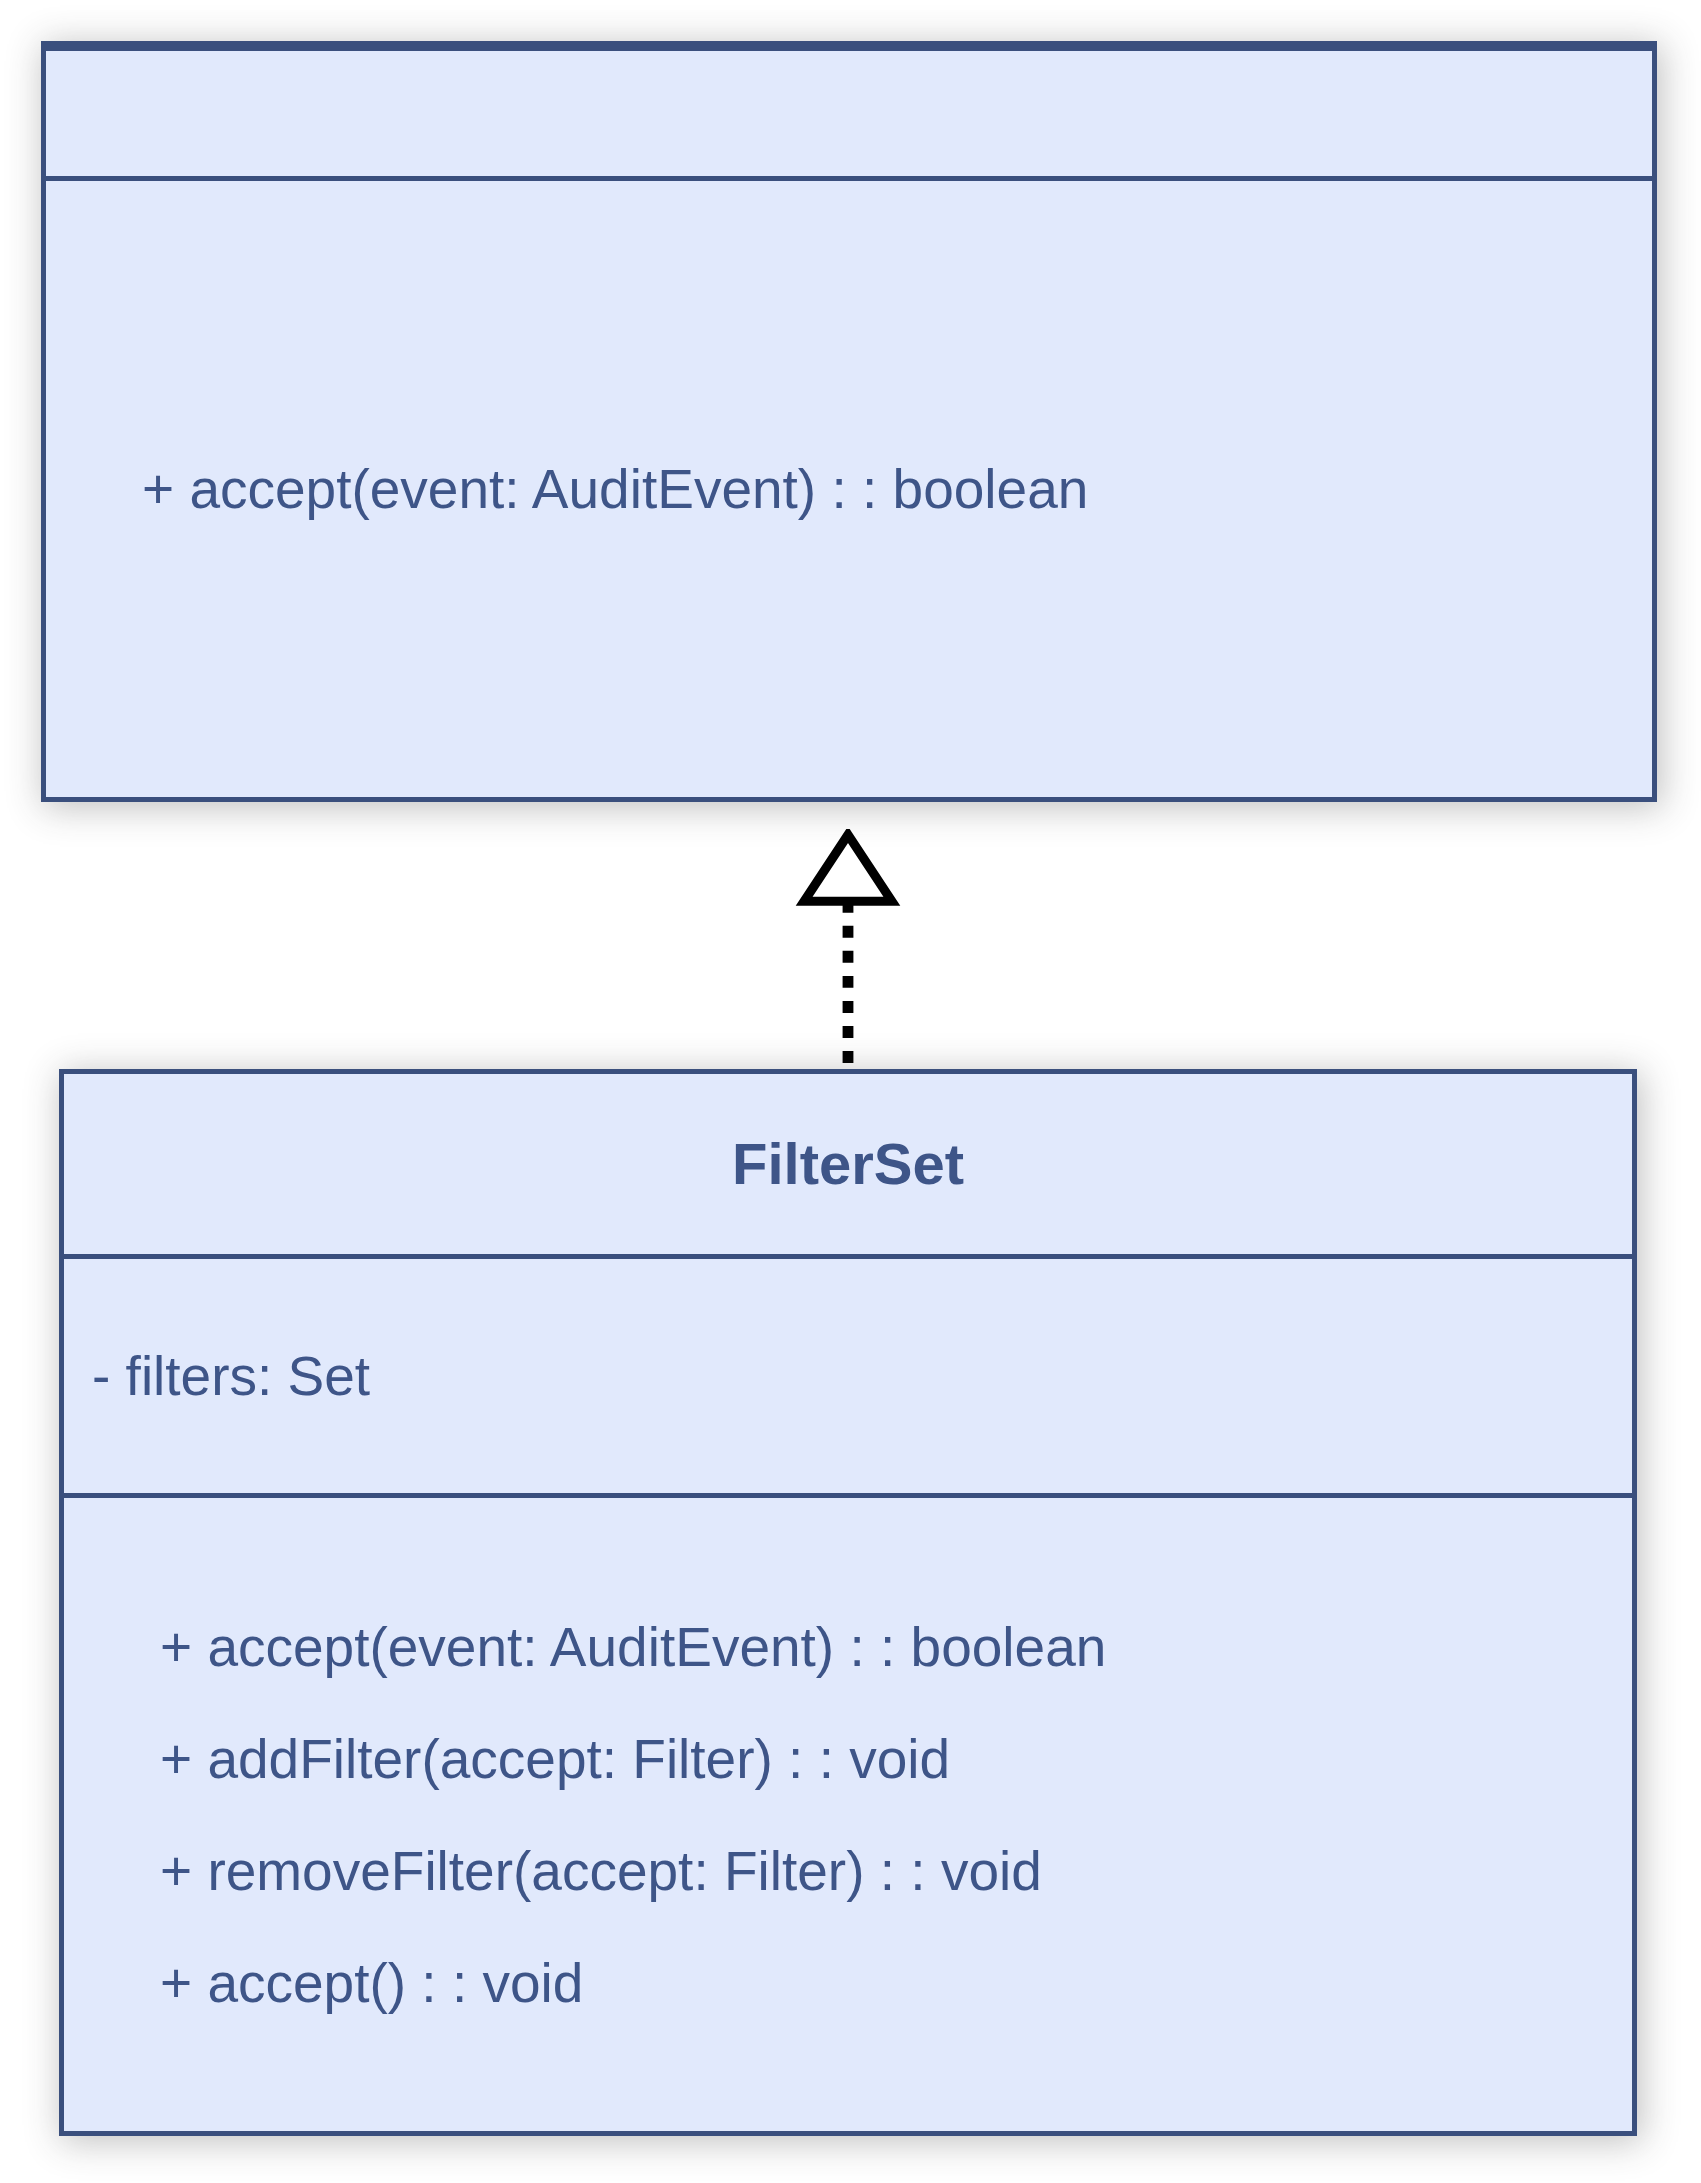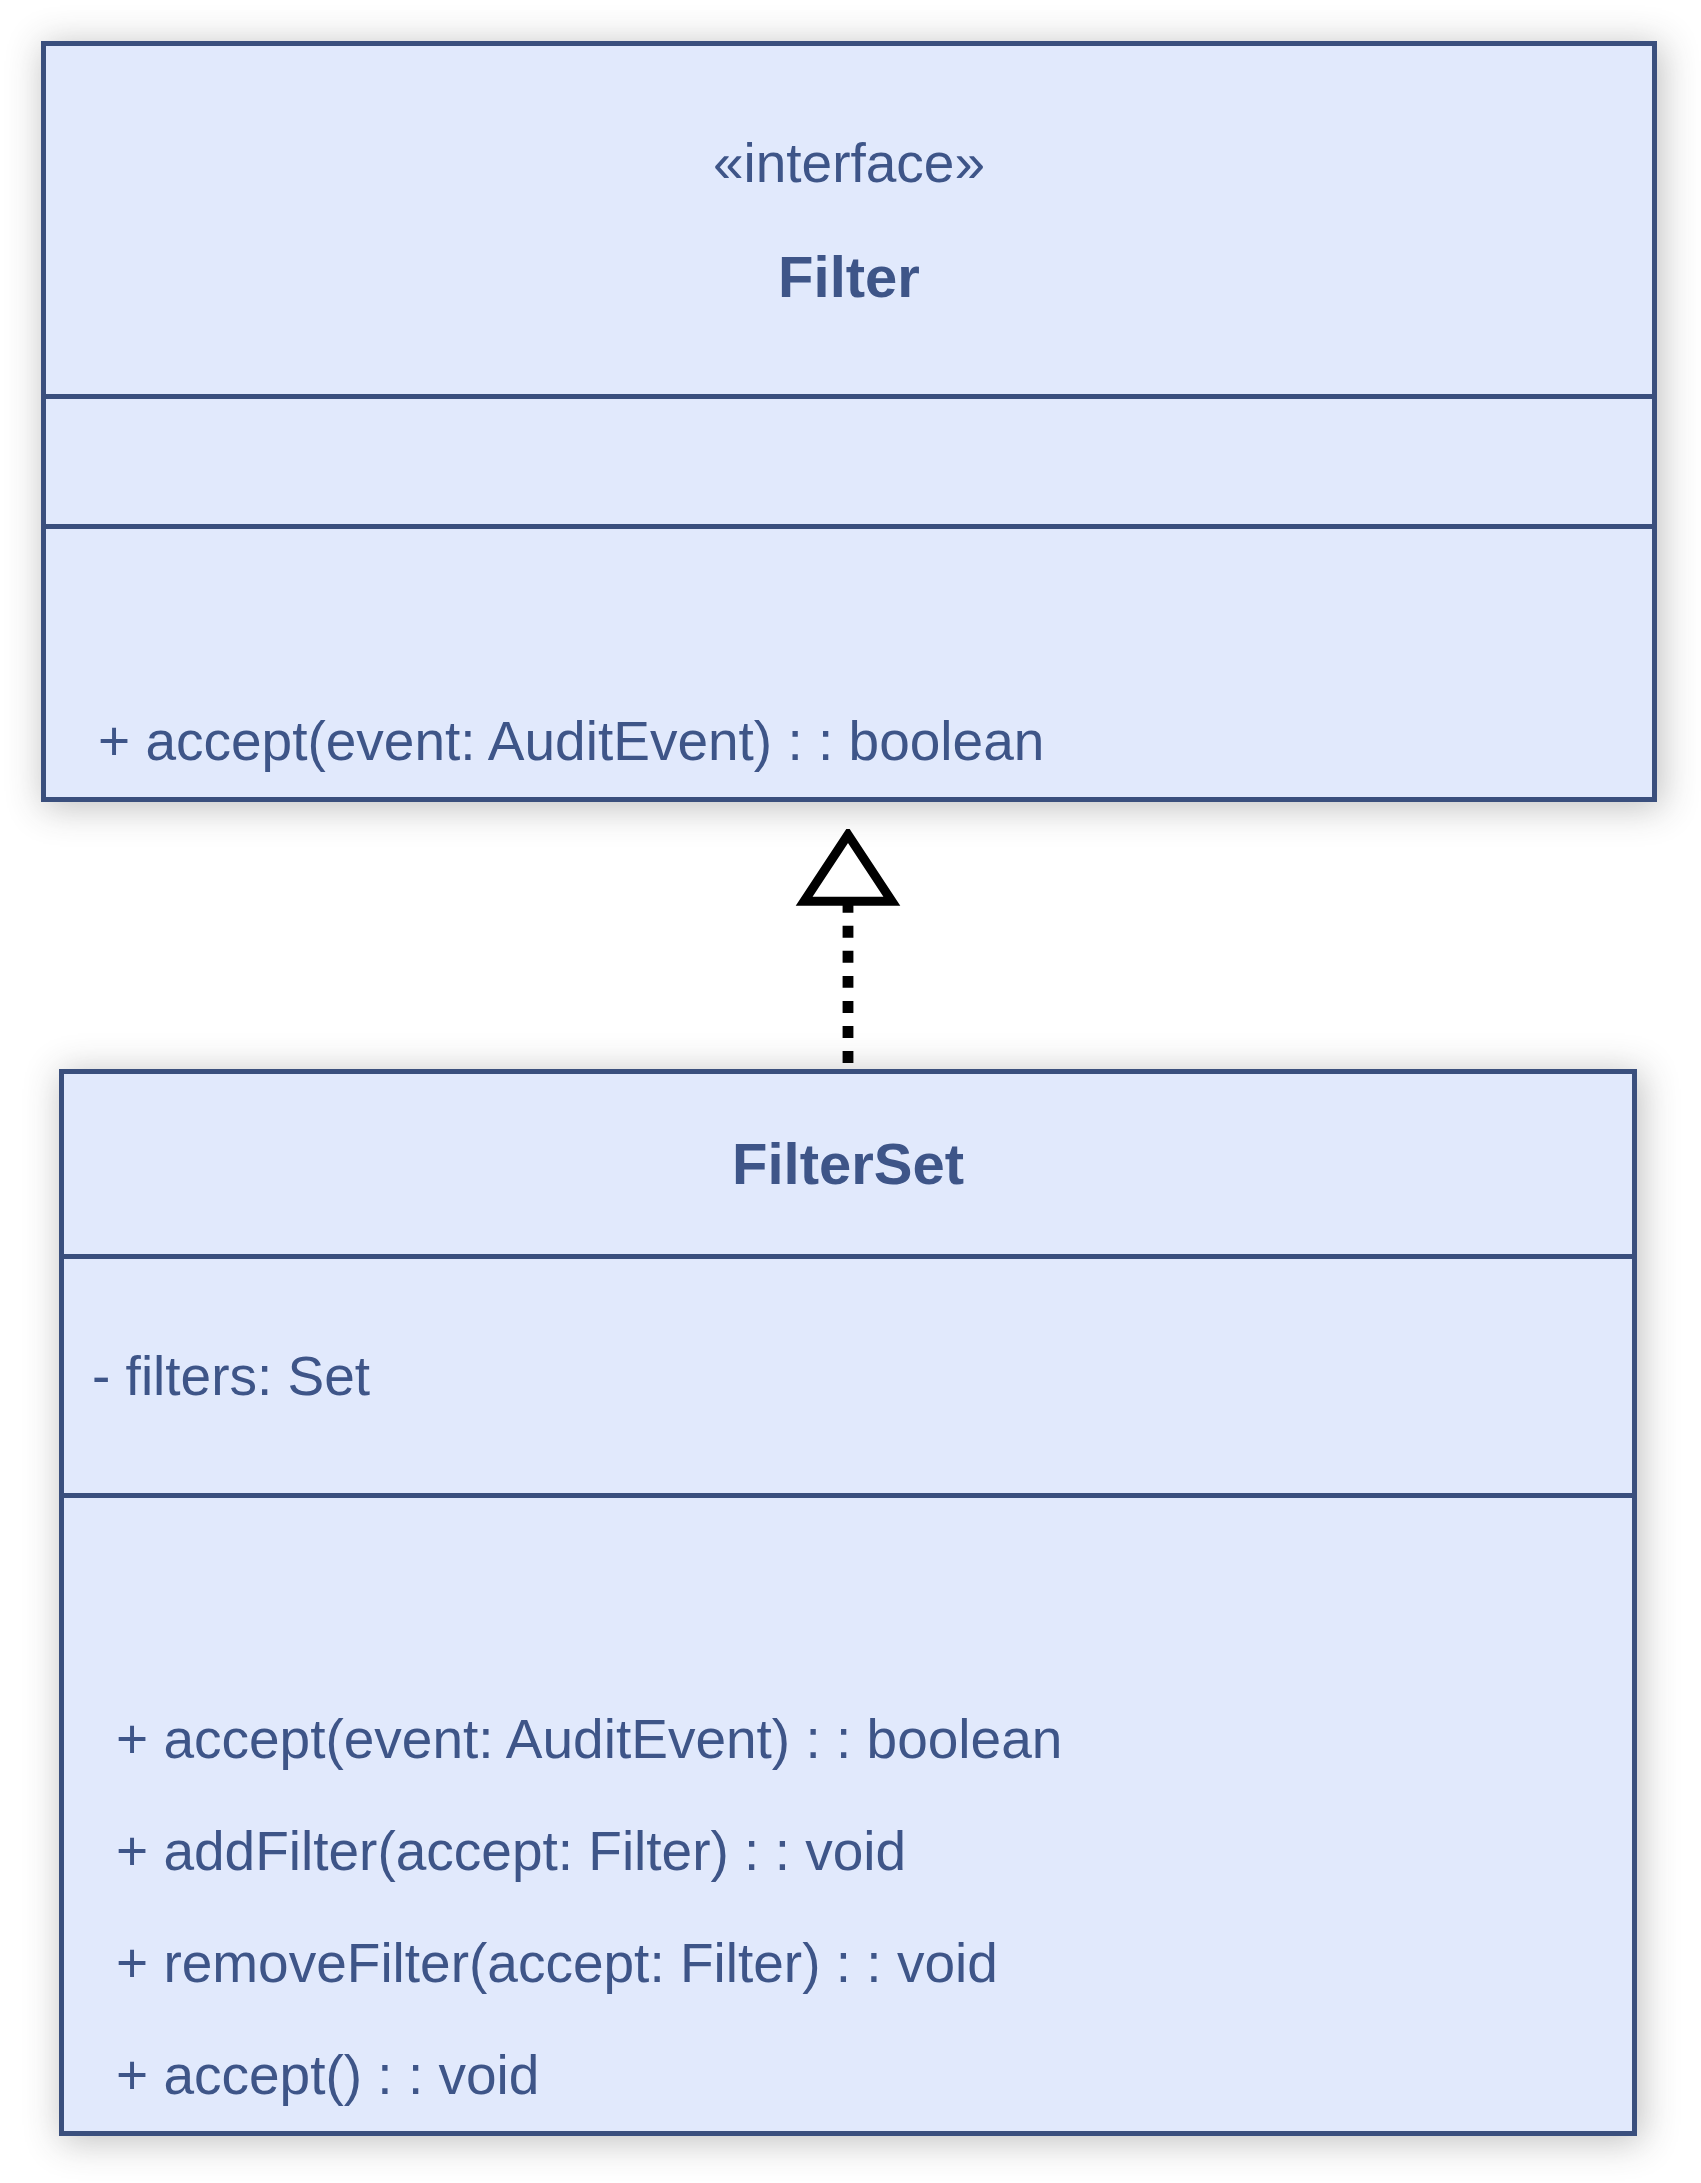--- a/index.html
+++ b/index.html
@@ -63,46 +63,42 @@
     justify-content: center;
     padding-left: 28px;
     font-size: 55px;
   }
   #filter-box .sec-attrs { height: 135px; }
   #filterset-box .sec-attrs { height: 244px; }
   .sec-methods {
     flex: 1;
     display: flex;
     flex-direction: column;
-    justify-content: flex-end;
-    padding-left: 52px;
+    justify-content: center;
+    padding-left: 96px;
     font-size: 55px;
   }
   .member-line {
     line-height: 112px;
     white-space: nowrap;
   }
   #realization-arrow {
     position: absolute;
     left: 791px;
     top: 829px;
     width: 114px;
     height: 242px;
   }
 </style>
 </head>
 <body>
 
 <div>
 
   <div class="uml-class" id="filter-box">
-    <div class="sec-title">
-      <div class="stereotype">«interface»</div>
-      <div class="class-name">Filter</div>
-    </div>
     <div class="sec-attrs"></div>
     <div class="sec-methods">
       <div class="member-line">+ accept(event: AuditEvent) : : boolean</div>
     </div>
   </div>
 
   <svg id="realization-arrow" viewBox="0 0 200 425">
     <line x1="100" y1="126" x2="100" y2="420" stroke="#000000" stroke-width="19" stroke-dasharray="21 23"></line>
     <polygon points="100,10 177,127 23,127" fill="#ffffff" stroke="#000000" stroke-width="16" stroke-linejoin="miter"></polygon>
   </svg>

